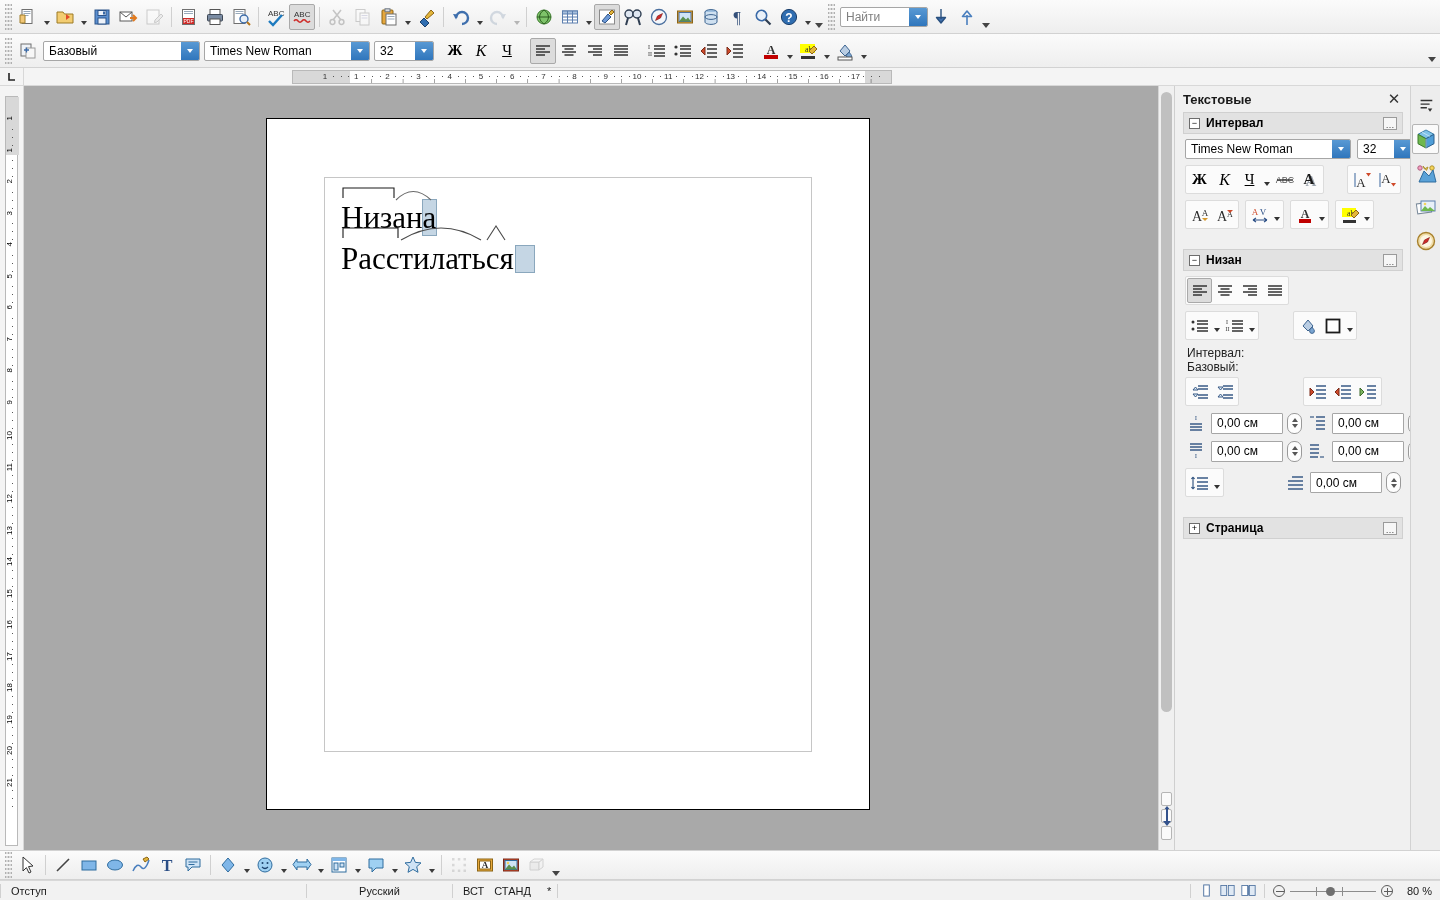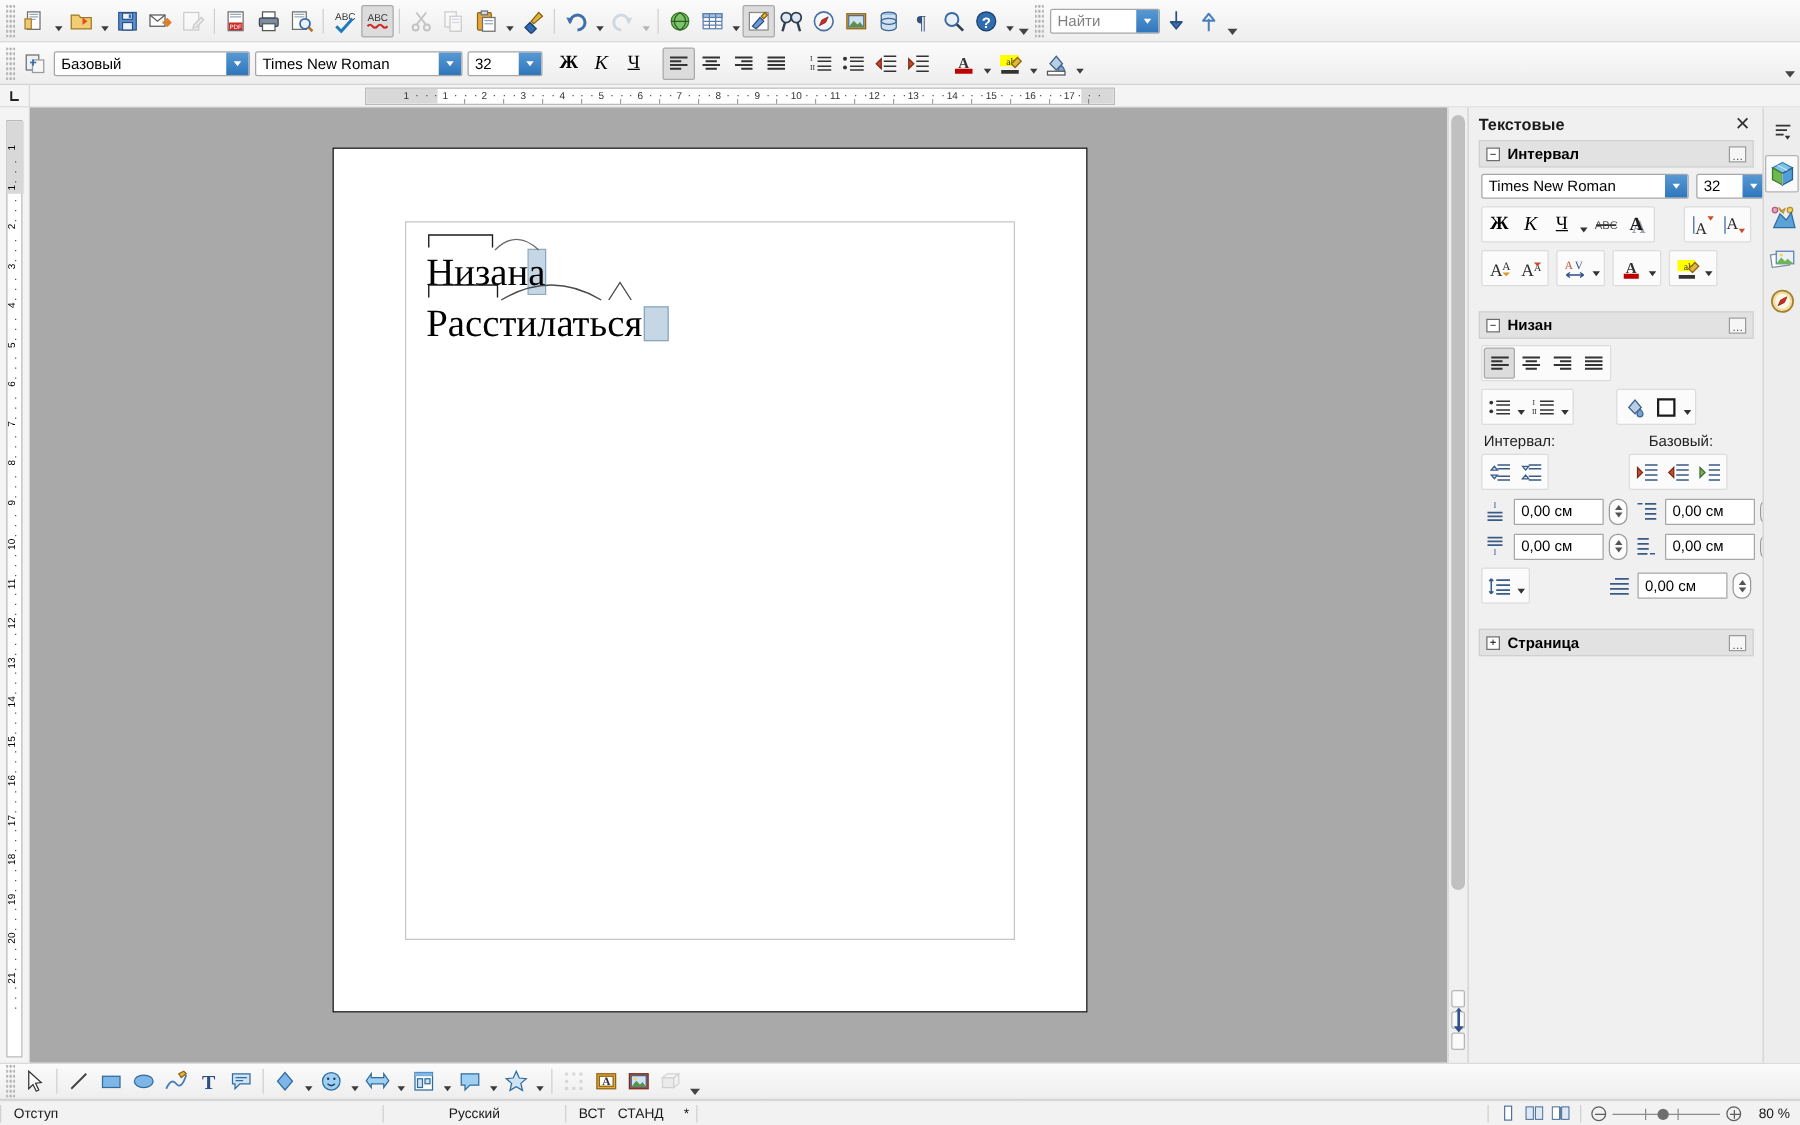--- a/index.html
+++ b/index.html
@@ -183,21 +183,21 @@
     border:1px solid #dcdcdc; border-radius:2px; padding:1px; flex:0 0 auto;
   }
   .sbtn {
     width:25px;height:25px;display:flex;align-items:center;justify-content:center;
     border:1px solid transparent;border-radius:2px;flex:0 0 auto;
   }
   .sbtn.pressed { border-color:#a9a9a9; background:#dcdcdc; }
   .sarrow { width:10px;height:25px;display:flex;align-items:flex-end;justify-content:center;padding-bottom:6px;flex:0 0 auto;}
   .sarrow::after{content:"";border-left:3px solid transparent;border-right:3px solid transparent;border-top:4px solid #333;}
   .sublabel { font-size:12px; color:#222; }
-  .label-row { display:flex; margin:4px 0 3px 2px; }
+  .label-row { display:flex; margin:4px 0 3px 2px;flex-direction:column; }
   .label-row .a { width:132px; }
   .spin-row { display:flex; align-items:center; gap:4px; margin-bottom:6px; }
   .spin-ico { width:22px;height:22px;display:flex;align-items:center;justify-content:center;flex:0 0 auto;}
   .spinbox {
     width:72px;height:21px;border:1px solid #a6a6a6;background:#fff;border-radius:1px;
     display:flex;align-items:center;padding:0 5px;font-size:12px;flex:0 0 auto;
   }
   .spinner {
     width:15px;height:21px;border:1px solid #9a9a9a;border-radius:7px;background:#fdfdfd;
     display:flex;flex-direction:column;align-items:center;justify-content:center;gap:2px;flex:0 0 auto;

